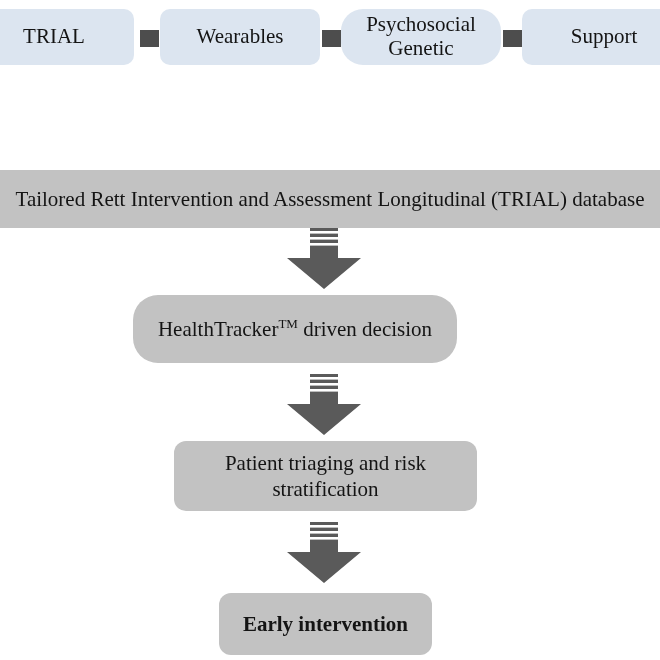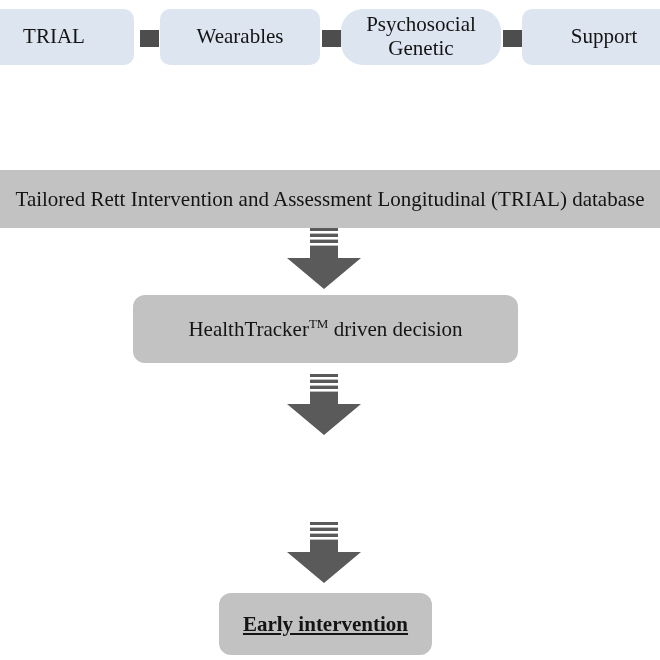--- a/index.html
+++ b/index.html
@@ -69,21 +69,21 @@
     display: flex;
     align-items: center;
     justify-content: center;
     text-align: center;
     font-size: 21px;
     line-height: 1.25;
     color: #141414;
     box-sizing: border-box;
     padding: 4px 10px;
   }
-  .pbox.bold { font-weight: bold; text-decoration: underline; }
+  .pbox.bold { font-weight: bold; }
 
   sup.tm {
     font-size: 0.62em;
     vertical-align: super;
     line-height: 0;
   }
 
   
   .arrow {
     position: absolute;
@@ -125,35 +125,39 @@
 
   <div class="arrow" style="left:281px; top:228px;">
     <svg viewBox="0 0 86 62" width="86" height="62" xmlns="http://www.w3.org/2000/svg">
       <polygon points="29,0 57,0 57,30 80,30 43,61 6,30 29,30" fill="#5a5a5a"></polygon>
       <rect x="29" y="3" width="28" height="2.6" fill="#ffffff"></rect>
       <rect x="29" y="9" width="28" height="2.6" fill="#ffffff"></rect>
       <rect x="29" y="15" width="28" height="2.6" fill="#ffffff"></rect>
     </svg>
   </div>
 
-  <div class="pbox" style="left:133px; top:295px; width:385px; height:68px; flex-direction:column;">
+  <div class="pbox" style="left:133px; top:295px; width:324px; height:68px; flex-direction:column;border-radius:25px;">
     <span>
       <span>HealthTracker</span><sup class="tm">TM</sup><span> driven decision</span>
     </span>
   </div>
 
   <div class="arrow" style="left:281px; top:374px;">
     <svg viewBox="0 0 86 62" width="86" height="62" xmlns="http://www.w3.org/2000/svg">
       <polygon points="29,0 57,0 57,30 80,30 43,61 6,30 29,30" fill="#5a5a5a"></polygon>
       <rect x="29" y="3" width="28" height="2.6" fill="#ffffff"></rect>
       <rect x="29" y="9" width="28" height="2.6" fill="#ffffff"></rect>
       <rect x="29" y="15" width="28" height="2.6" fill="#ffffff"></rect>
     </svg>
   </div>
 
+  <div class="pbox" style="left:174px; top:441px; width:303px; height:70px; flex-direction:column;">
+    <span>Patient triaging and risk</span>
+    <span>stratification</span>
+  </div>
 
   <div class="arrow" style="left:281px; top:522px;">
     <svg viewBox="0 0 86 62" width="86" height="62" xmlns="http://www.w3.org/2000/svg">
       <polygon points="29,0 57,0 57,30 80,30 43,61 6,30 29,30" fill="#5a5a5a"></polygon>
       <rect x="29" y="3" width="28" height="2.6" fill="#ffffff"></rect>
       <rect x="29" y="9" width="28" height="2.6" fill="#ffffff"></rect>
       <rect x="29" y="15" width="28" height="2.6" fill="#ffffff"></rect>
     </svg>
   </div>
 

